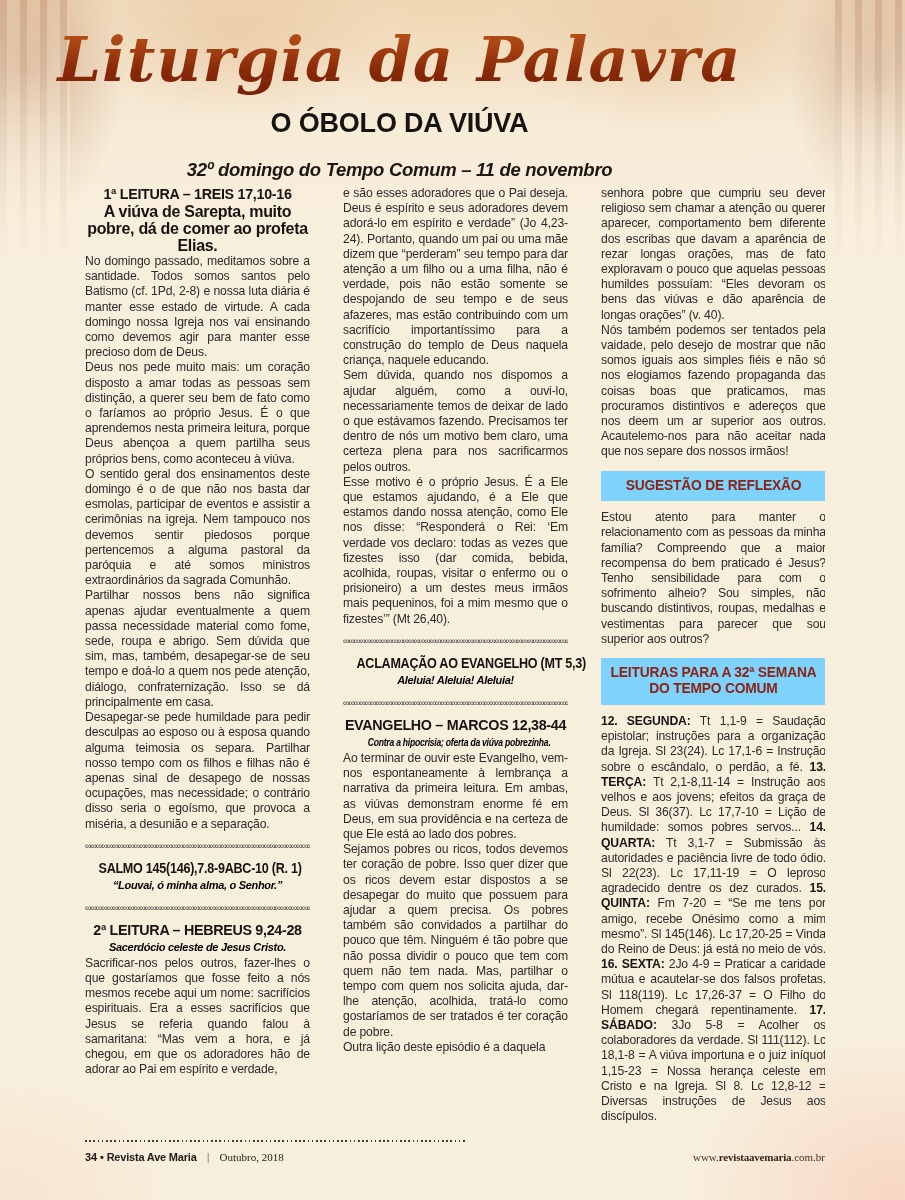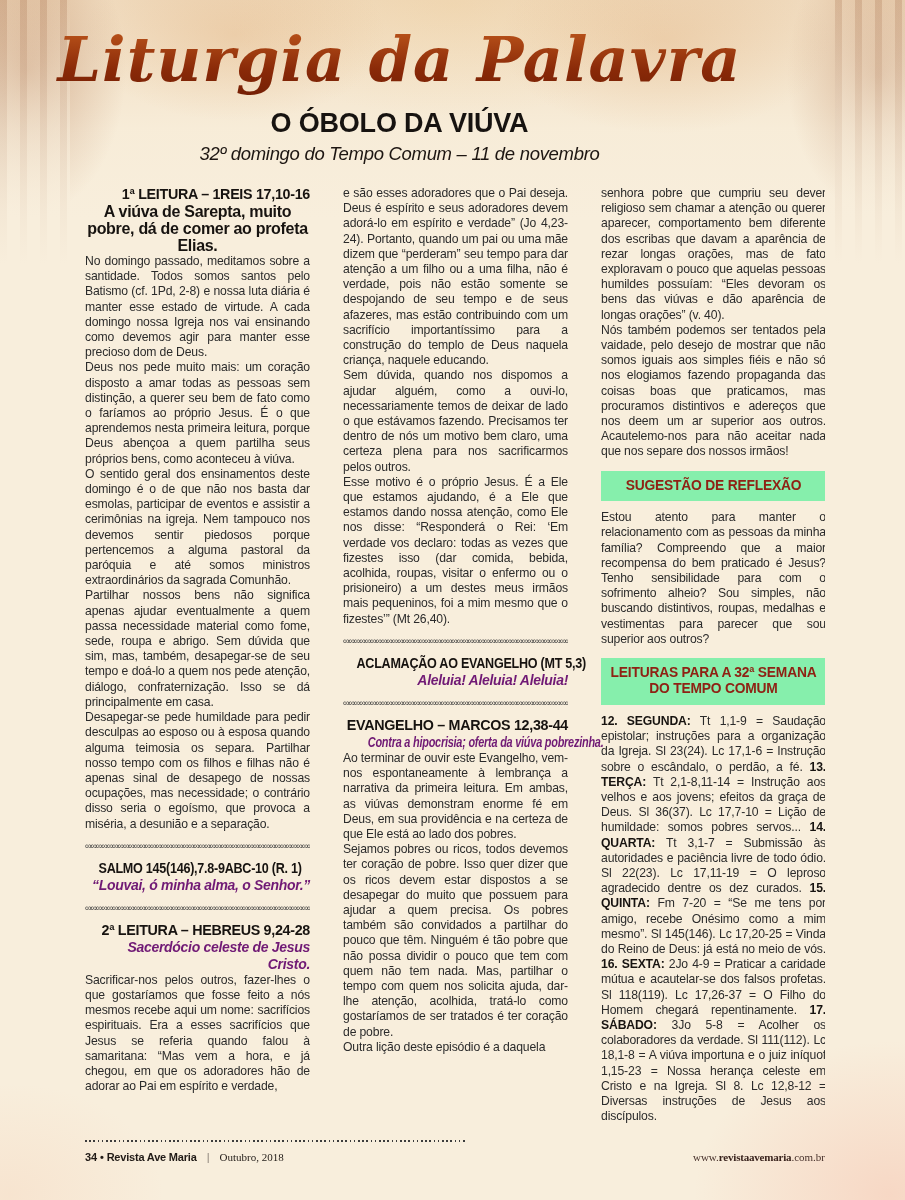--- a/index.html
+++ b/index.html
@@ -19,36 +19,36 @@
     background:linear-gradient(180deg, rgba(248,238,220,0) 0%, #f8eedc 88%),
       repeating-linear-gradient(90deg, rgba(146,82,44,.20) 0 7px, rgba(0,0,0,0) 7px 20px);}
   .window-strip.left{left:0;} .window-strip.right{right:0;}
 
   .header{position:absolute;left:0;top:14px;width:799px;text-align:center;}
   .script-title{font-family:"DejaVu Serif","Liberation Serif",serif;font-style:italic;font-weight:bold;
     font-size:62px;line-height:92px;letter-spacing:1px;
     background:linear-gradient(180deg,#c25a1e 10%,#8a2a08 60%,#701d04 95%);
     -webkit-background-clip:text;background-clip:text;-webkit-text-fill-color:transparent;color:#96330c;}
   .article-title{font-size:27px;font-weight:bold;color:#171310;letter-spacing:-0.2px;margin-top:2px;}
-  .article-subtitle{font-size:18.5px;font-weight:normal;font-style:italic;color:#1d1612;letter-spacing:-0.3px;margin-top:4px;}
+  .article-subtitle{font-size:18.5px;font-weight:bold;font-style:italic;color:#1d1612;letter-spacing:-0.3px;margin-top:20px;}
 
   .columns{position:absolute;left:85px;top:186px;width:740px;height:940px;
     display:flex;gap:33px;overflow:hidden;}
   .col{width:225px;flex:0 0 225px;font-size:12.2px;line-height:15.2px;letter-spacing:-0.15px;
     text-align:justify;color:#2b2b2b;}
   .col p{margin:0;}
-  .h-title{font-weight:bold;text-align:right;font-size:14.3px;line-height:17px;color:#171310;letter-spacing:-0.3px;}
-  .h-sub{font-weight:bold;font-style:italic;text-align:right;font-size:14px;line-height:17px;color:#701a75;letter-spacing:-0.3px;}
+  .h-title{font-weight:bold;text-align:center;font-size:14.3px;line-height:17px;color:#171310;letter-spacing:-0.3px;}
+  .h-sub{font-weight:bold;font-style:italic;text-align:center;font-size:11px;line-height:17px;color:#000000;letter-spacing:-0.3px;}
   .h-sub2{font-weight:bold;text-align:center;font-size:16px;line-height:17px;color:#171310;letter-spacing:-0.3px;}
   .fit{display:block;white-space:nowrap;transform:scaleX(0.88);transform-origin:50% 50%;}
   .squeeze{display:block;white-space:nowrap;transform:scaleX(0.78);transform-origin:50% 50%;}
   .chain{margin:9px 0;height:10px;overflow:hidden;white-space:nowrap;color:#3a3a3a;
     font-size:9px;line-height:10px;letter-spacing:-1px;text-align:left;}
   .chain::before{content:"∞∞∞∞∞∞∞∞∞∞∞∞∞∞∞∞∞∞∞∞∞∞∞∞∞∞∞∞∞∞∞∞∞∞∞∞∞∞∞∞∞∞∞∞∞∞∞∞";}
-  .redbox{background:#86efac;color:#8e2214;font-weight:bold;text-align:center;
+  .redbox{background:#7dd3fc;color:#8e2214;font-weight:bold;text-align:center;
     font-size:13.8px;line-height:16.5px;letter-spacing:-0.2px;padding:7px 4px;margin:11px 0 9px 0;}
   .readings b{color:#171310;}
 
   .footer{position:absolute;left:85px;top:1140px;width:740px;}
   .foot-rule{width:382px;height:2px;margin-bottom:9px;
     background:repeating-linear-gradient(90deg,#3c3c3c 0 1.6px,transparent 1.6px 4.2px);}
   .foot-row{display:flex;justify-content:space-between;align-items:baseline;}
   .foot-left{font-size:11px;color:#201a16;}
   .foot-left .mag{font-weight:bold;font-family:"Liberation Sans",sans-serif;letter-spacing:-0.2px;}
   .foot-left .sep{color:#8a8178;margin:0 7px;font-weight:normal;}

